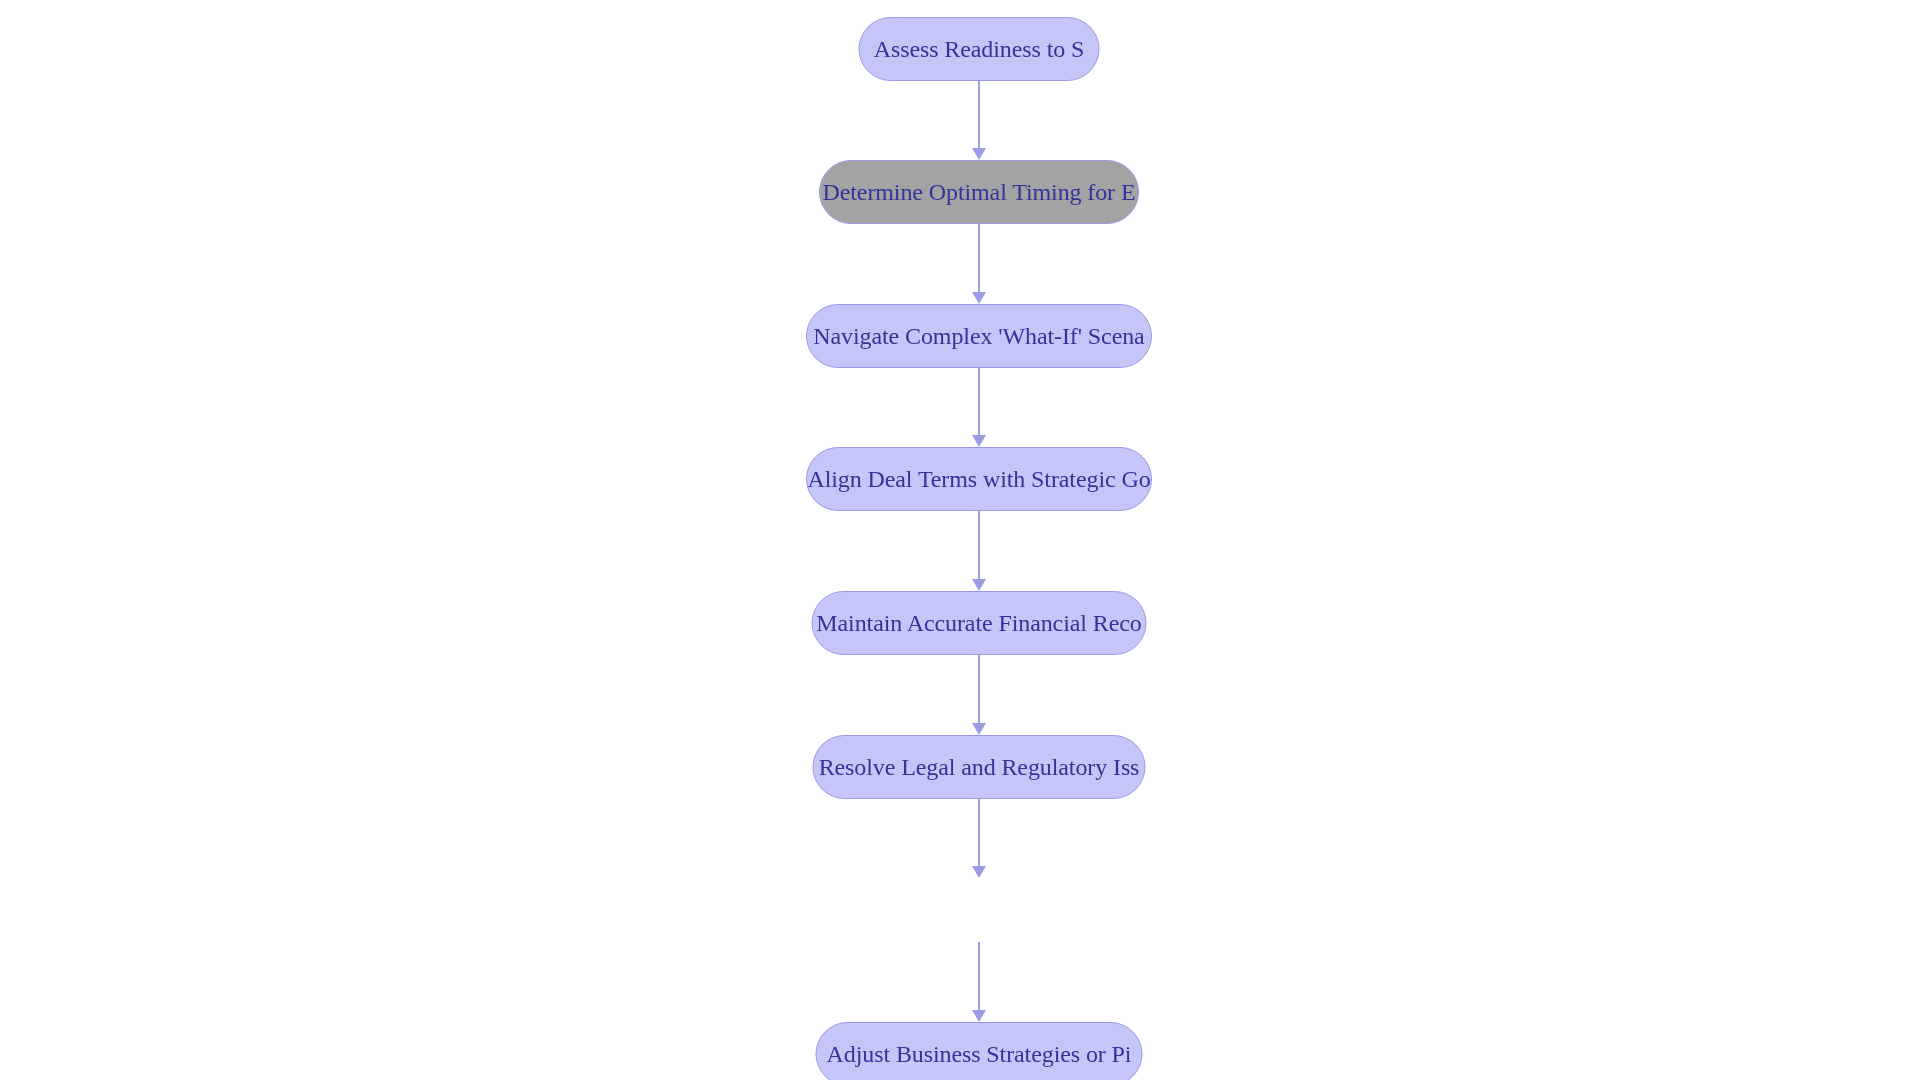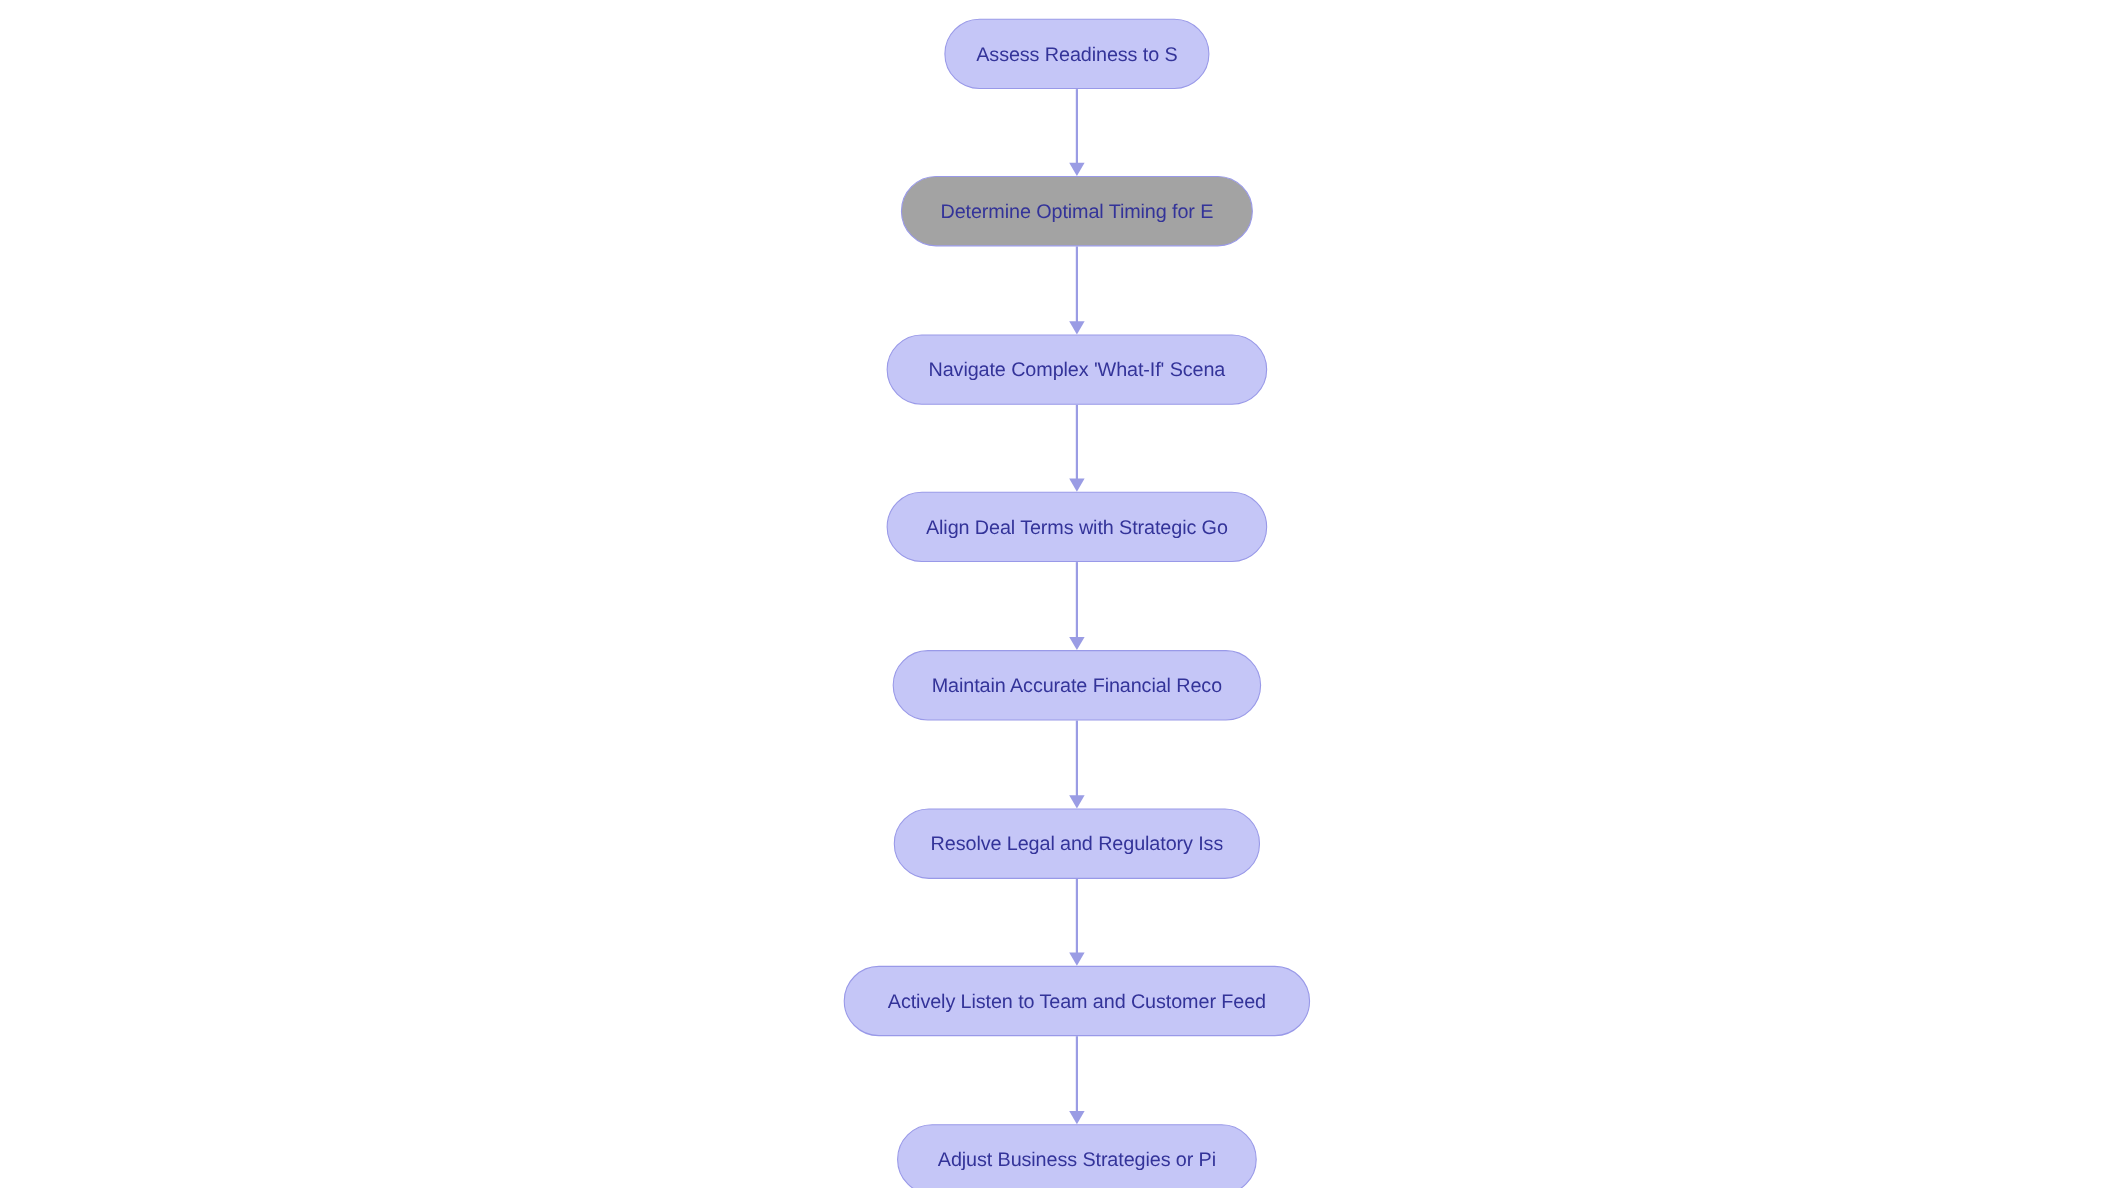--- a/index.html
+++ b/index.html
@@ -40,22 +40,22 @@
     height: 64px;
     display: flex;
     align-items: center;
     justify-content: center;
     overflow: hidden;
     transform: translateX(-50%);
   }
 
   .node-label {
     color: #333399;
-    font-family: Liberation Sans, sans-serif;
-    font-size: 18px;
+    font-family: Liberation Serif, serif;
+    font-size: 24px;
     line-height: 64px;
     white-space: nowrap;
     letter-spacing: -0.1px;
     text-align: right;
     overflow: hidden;
     display: block;
   }
 
   
   .connector {
@@ -127,20 +127,17 @@
       </div>
       <div class="node" style="left: 979px; top: 447px; width: 346px; height: 64px; background: rgb(197, 198, 247); border-color: rgb(153, 153, 232);">
         <span class="node-label" style="color: rgb(51, 51, 153); line-height: 64px;">Align Deal Terms with Strategic Go</span>
       </div>
       <div class="node" style="left: 979px; top: 735px; width: 333px; height: 64px; background: rgb(197, 198, 247); border-color: rgb(153, 153, 232);">
         <span class="node-label" style="color: rgb(51, 51, 153); line-height: 64px;">Resolve Legal and Regulatory Iss</span>
       </div>
       <div class="node" style="left: 979px; top: 591px; width: 335px; height: 64px; background: rgb(197, 198, 247); border-color: rgb(153, 153, 232);">
         <span class="node-label" style="color: rgb(51, 51, 153); line-height: 64px;">Maintain Accurate Financial Reco</span>
       </div>
-      <div class="node" style="left: 979px; top: 878px; width: 424px; height: 64px; background: rgb(197, 198, 247); border-color: rgb(153, 153, 232);">
-        <span class="node-label" style="color: rgb(51, 51, 153); line-height: 64px;">Actively Listen to Team and Customer Feed</span>
-      </div>
       <div class="node" style="left: 979px; top: 1022px; width: 327px; height: 64px; background: rgb(197, 198, 247); border-color: rgb(153, 153, 232);">
         <span class="node-label" style="color: rgb(51, 51, 153); line-height: 64px;">Adjust Business Strategies or Pi</span>
       </div>
     </div>
 </div>
 
 </body></html>

